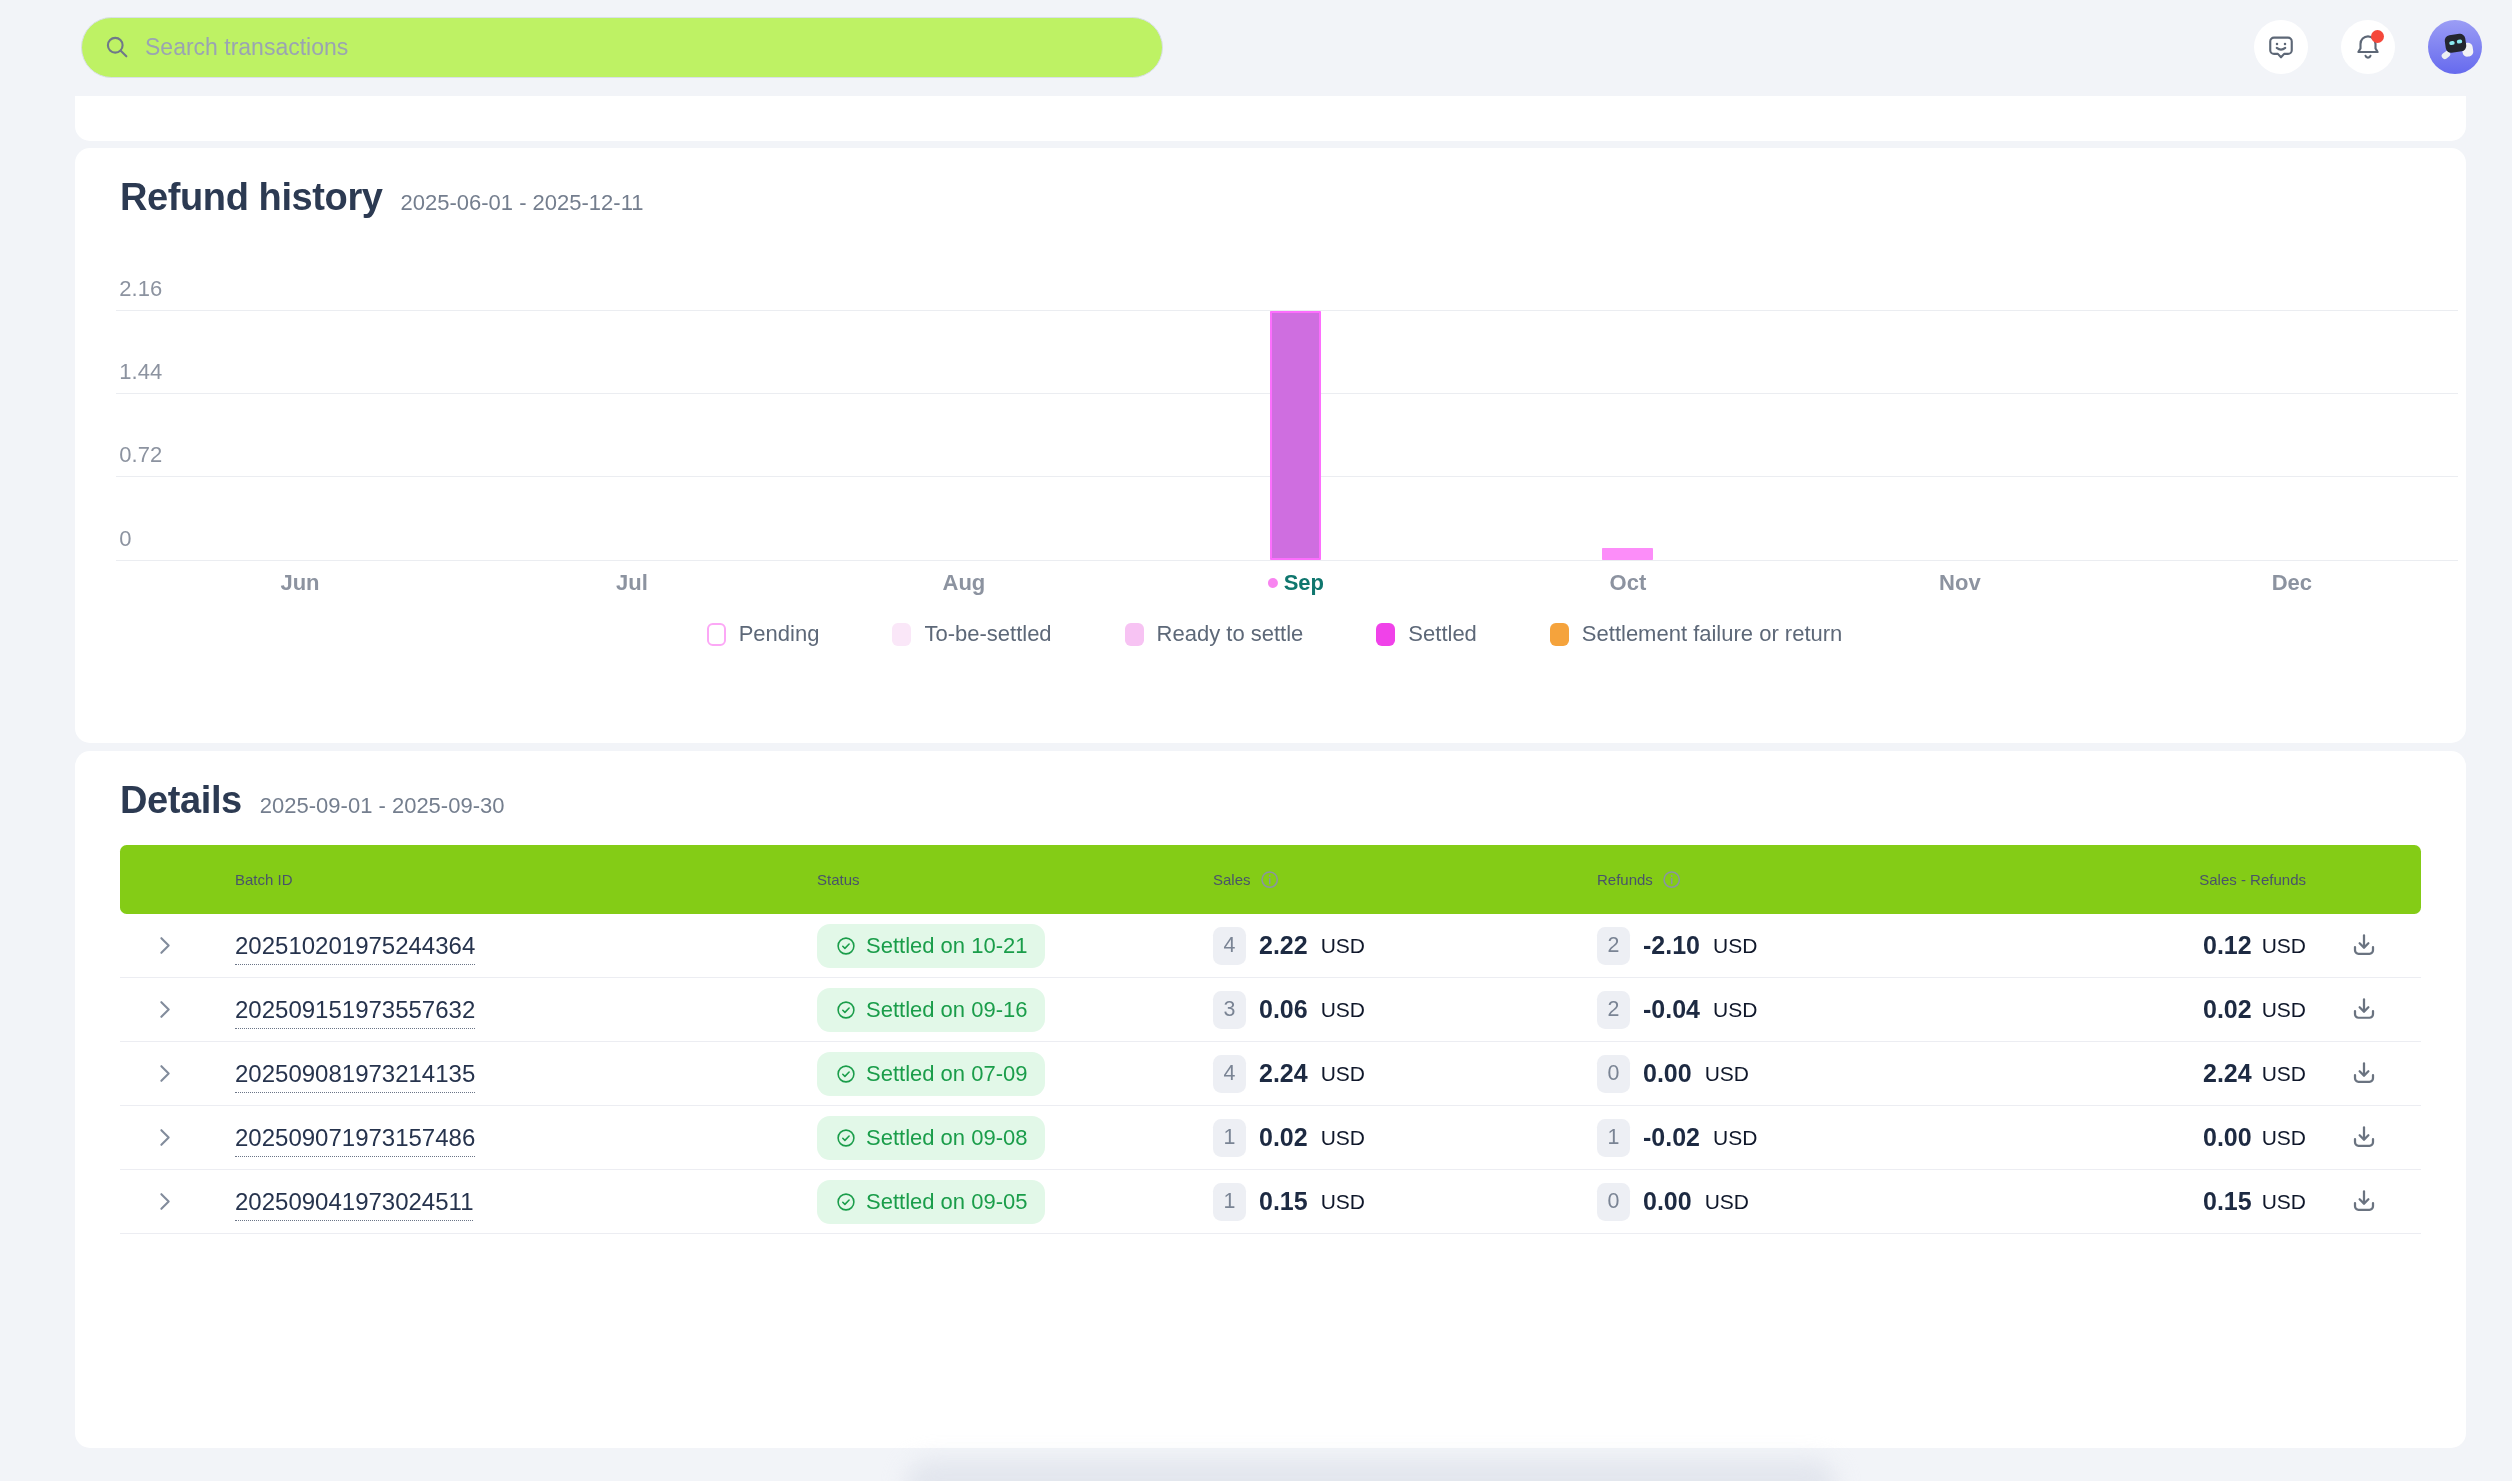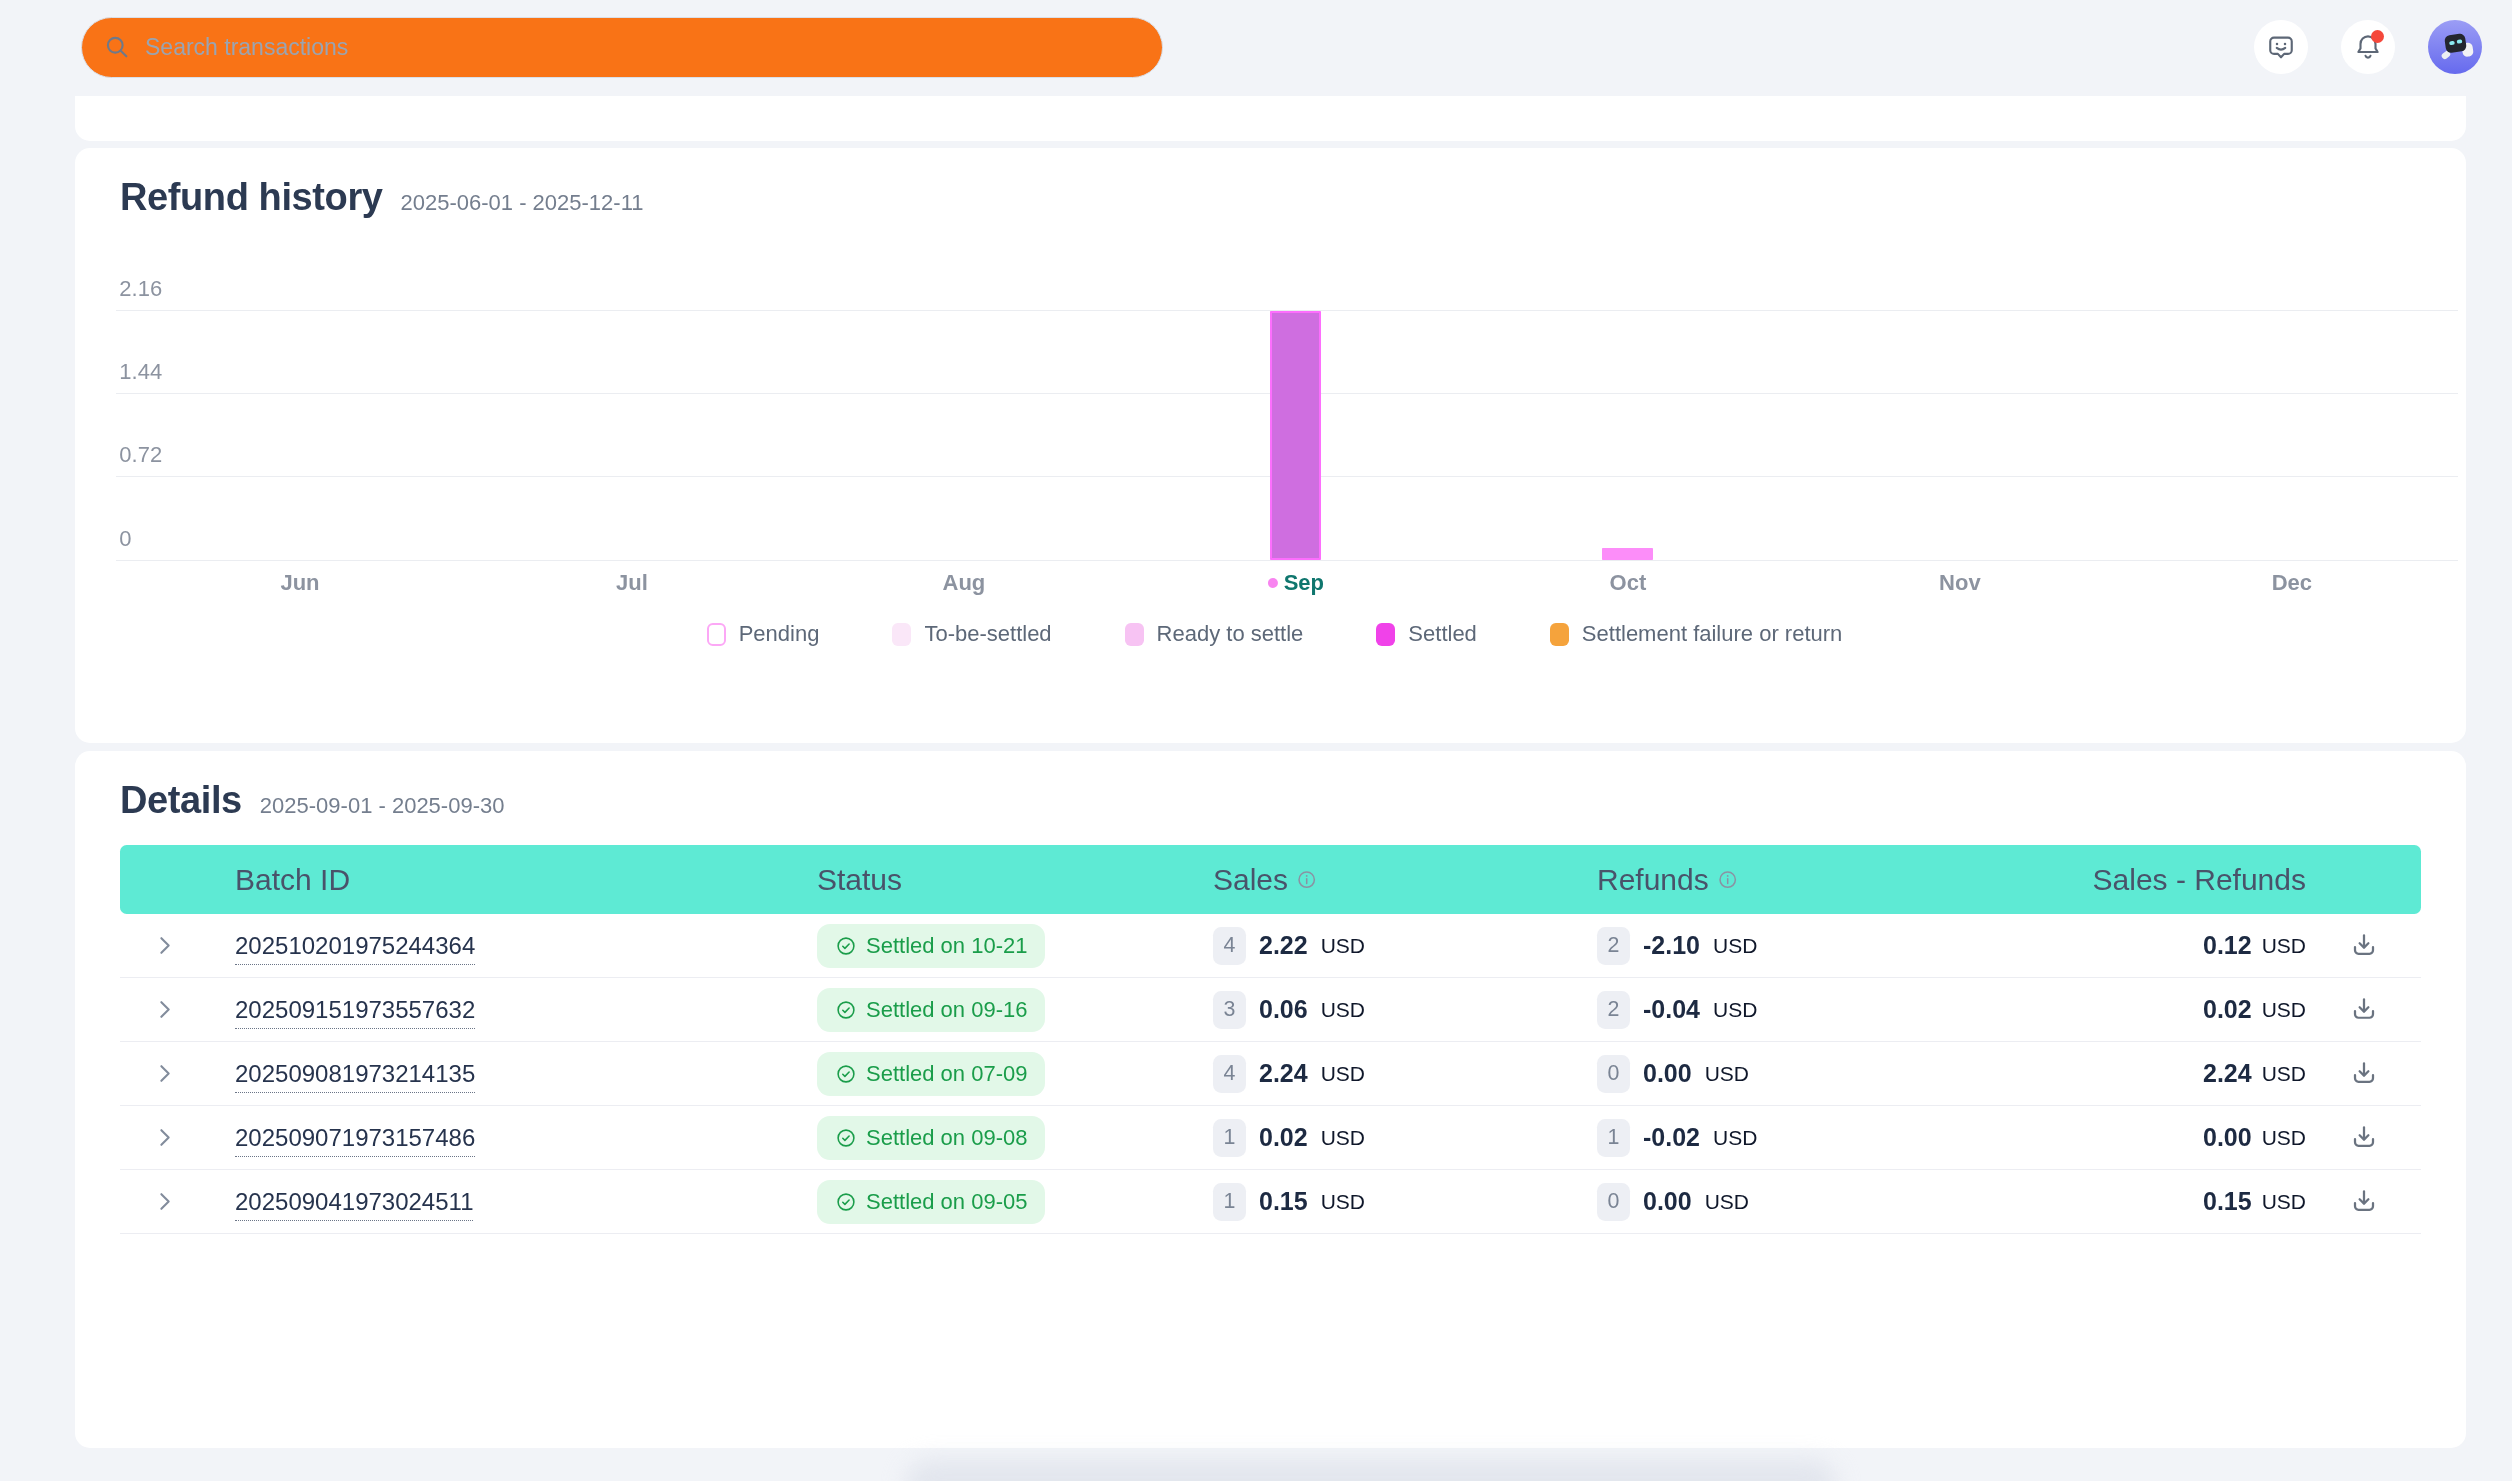--- a/index.html
+++ b/index.html
@@ -4,21 +4,21 @@
 <style>
   * { margin:0; padding:0; box-sizing:border-box; }
   html,body { width:2512px; height:1481px; }
   body {
     font-family:"Liberation Sans","DejaVu Sans",sans-serif;
     background:#f2f4f8; color:#2c3a52; overflow:hidden; position:relative;
   }
   
   .topbar { position:absolute; top:0; left:0; right:0; height:94px; }
   .search-wrap { position:absolute; left:81px; top:16.5px; width:1082px; height:61px;
-    background:#f97316; border:1.2px solid #d9dfe9; border-radius:33px; display:flex; align-items:center; }
+    background:#bef264; border:1.2px solid #d9dfe9; border-radius:33px; display:flex; align-items:center; }
   .search-wrap svg { position:absolute; left:21.4px; width:28px; height:28px; color:#6f7989; }
   .search-wrap input { width:100%; height:100%; border:none; outline:none; background:transparent;
     border-radius:33px; padding:0 25px 0 63px; font-size:23px; color:#2c3a52;
     font-family:"Liberation Sans","DejaVu Sans",sans-serif; }
   .search-wrap input::placeholder { color:#9aa4b2; }
   .topbar-right { position:absolute; right:30px; top:20px; display:flex; align-items:center; gap:33px; }
   .icon-btn { width:54px; height:54px; border-radius:50%; background:#fff; border:none; cursor:pointer;
     display:flex; align-items:center; justify-content:center; position:relative; color:#5d6776; }
   .icon-btn svg { width:30px; height:30px; }
   .noti-dot { position:absolute; top:10px; right:10.7px; width:13px; height:13px; border-radius:50%; background:#f5483b; }
@@ -44,21 +44,21 @@
   .month .mdot { display:none; width:10px; height:10px; border-radius:50%; background:#f884f0; }
   .month.hl { color:#0f766e; font-weight:700; }
   .month.hl .mdot { display:inline-block; }
   .legend { position:absolute; left:8px; right:0; top:473px; display:flex; justify-content:center; gap:73px; }
   .legend-item { display:flex; align-items:center; gap:13px; cursor:pointer; }
   .legend-swatch { width:19px; height:23px; border-radius:5.8px; }
   .legend-label { font-size:22px; color:#5d6878; }
   
   .table { margin:23px 45px 0; }
   .thead, .trow { display:grid; grid-template-columns:91px 606px 396px 384px 417px 1fr 115px; align-items:center; }
-  .thead { height:69px; background:#5eead4; border-radius:6.6px; font-size:30px; color:#49536a; font-weight:500; }
+  .thead { height:69px; background:#84cc16; border-radius:6.6px; font-size:15px; color:#49536a; font-weight:500; }
   .h-batch, .c-batch { padding-left:24px; }
   .h-cell { display:flex; align-items:center; gap:8.2px; }
   .h-net { justify-content:flex-end; }
   .info-ic { width:21.4px; height:21.4px; color:#8a93a3; }
   .trow { height:64px; border-bottom:0.8px solid #ecedf2; }
   .chev-btn { background:none; border:none; cursor:pointer; width:36px; height:36px; margin-left:26px;
     display:flex; align-items:center; justify-content:center; color:#828c9c; }
   .chev-btn svg { width:25px; height:25px; }
   .batch-link { font-size:24px; color:#26334d; text-decoration:none; border-bottom:1.6px dotted #6b7587;
     padding-bottom:5.8px; cursor:pointer; }

